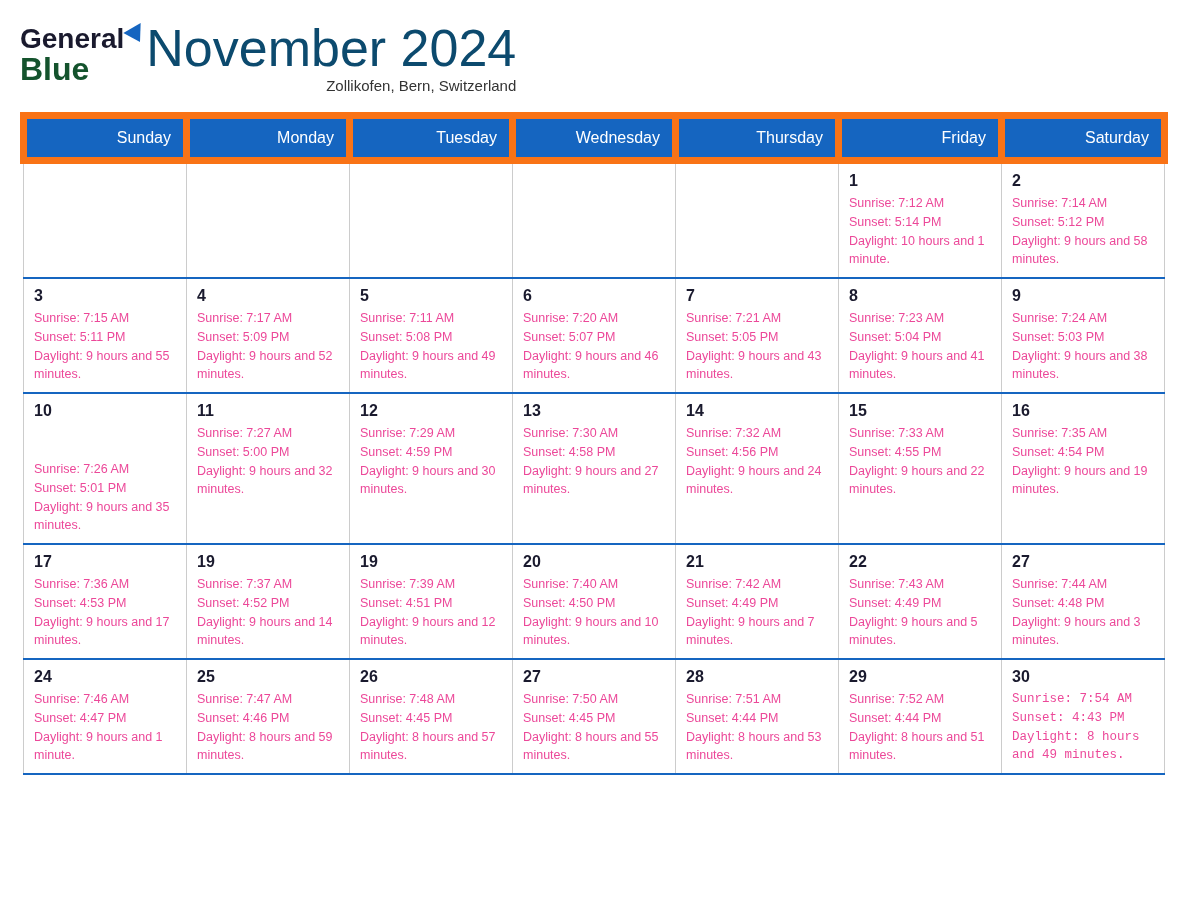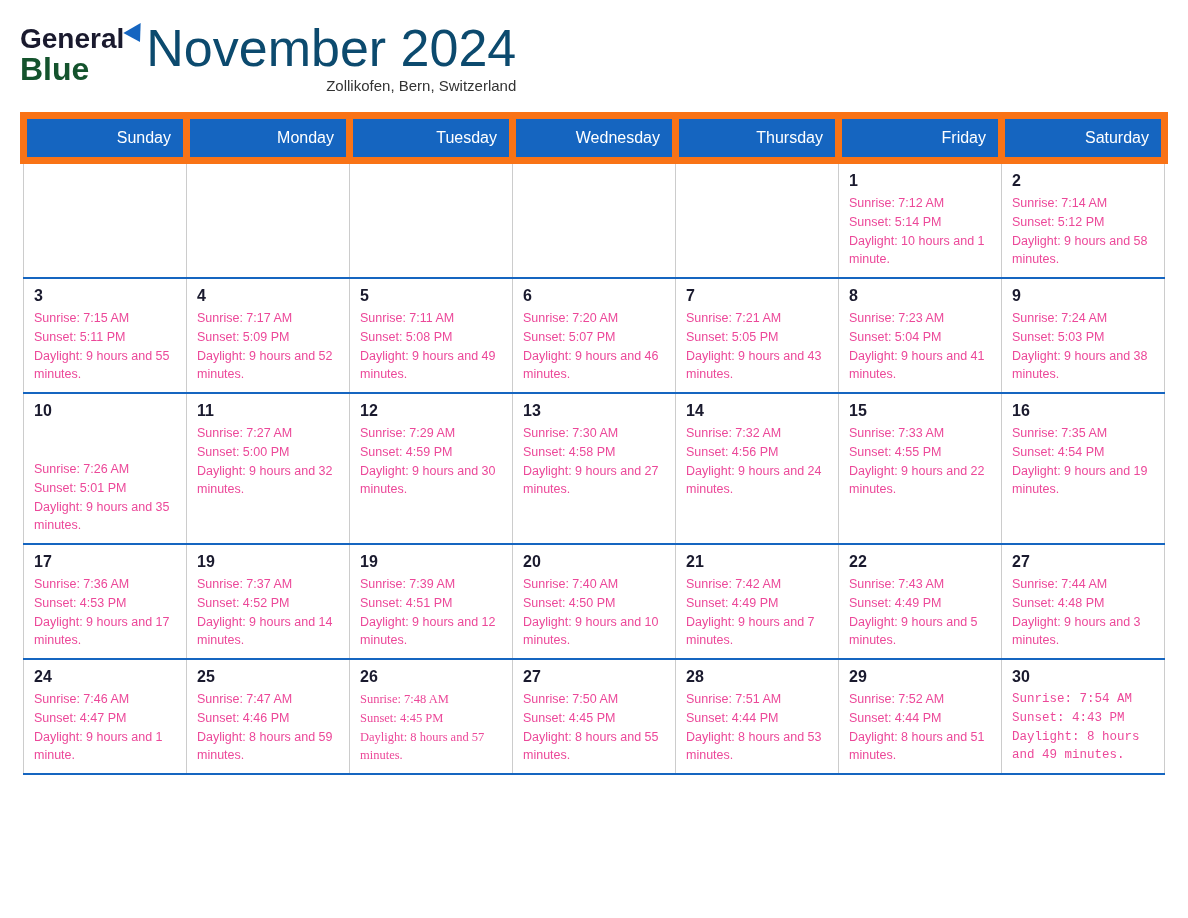--- a/index.html
+++ b/index.html
@@ -296,21 +296,21 @@
 Daylight: 9 hours and 1 minute.</div>
         </td>
         <td>
           <span class="day-number">25</span>
           <div class="day-info" style="white-space: pre-line;">Sunrise: 7:47 AM
 Sunset: 4:46 PM
 Daylight: 8 hours and 59 minutes.</div>
         </td>
         <td>
           <span class="day-number">26</span>
-          <div class="day-info" style="white-space: pre-line; font-family: Liberation Serif, serif;">Sunrise: 7:48 AM
+          <div class="day-info" style="white-space: pre-line;">Sunrise: 7:48 AM
 Sunset: 4:45 PM
 Daylight: 8 hours and 57 minutes.</div>
         </td>
         <td>
           <span class="day-number">27</span>
           <div class="day-info" style="white-space: pre-line;">Sunrise: 7:50 AM
 Sunset: 4:45 PM
 Daylight: 8 hours and 55 minutes.</div>
         </td>
         <td>

